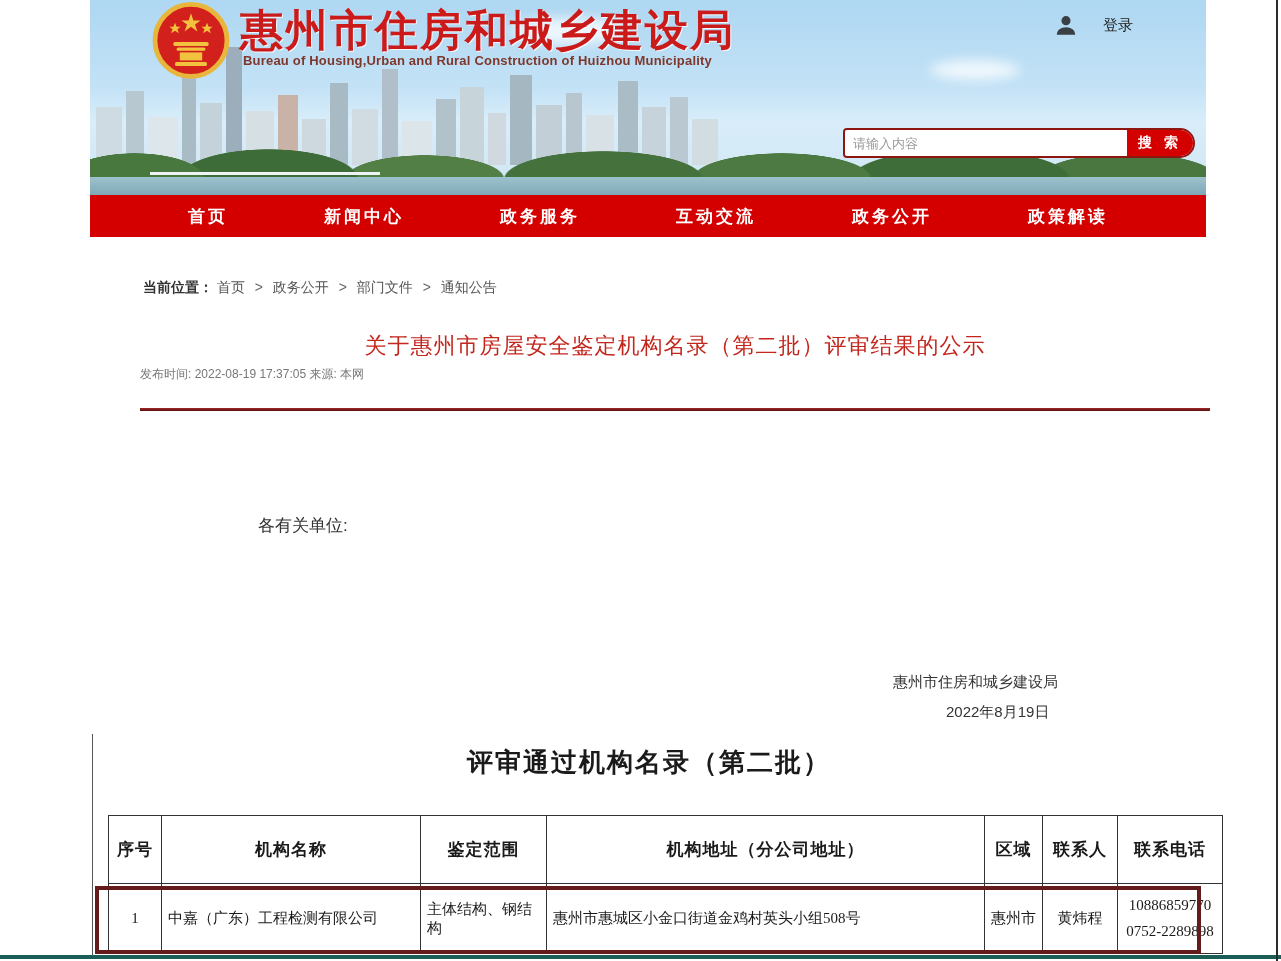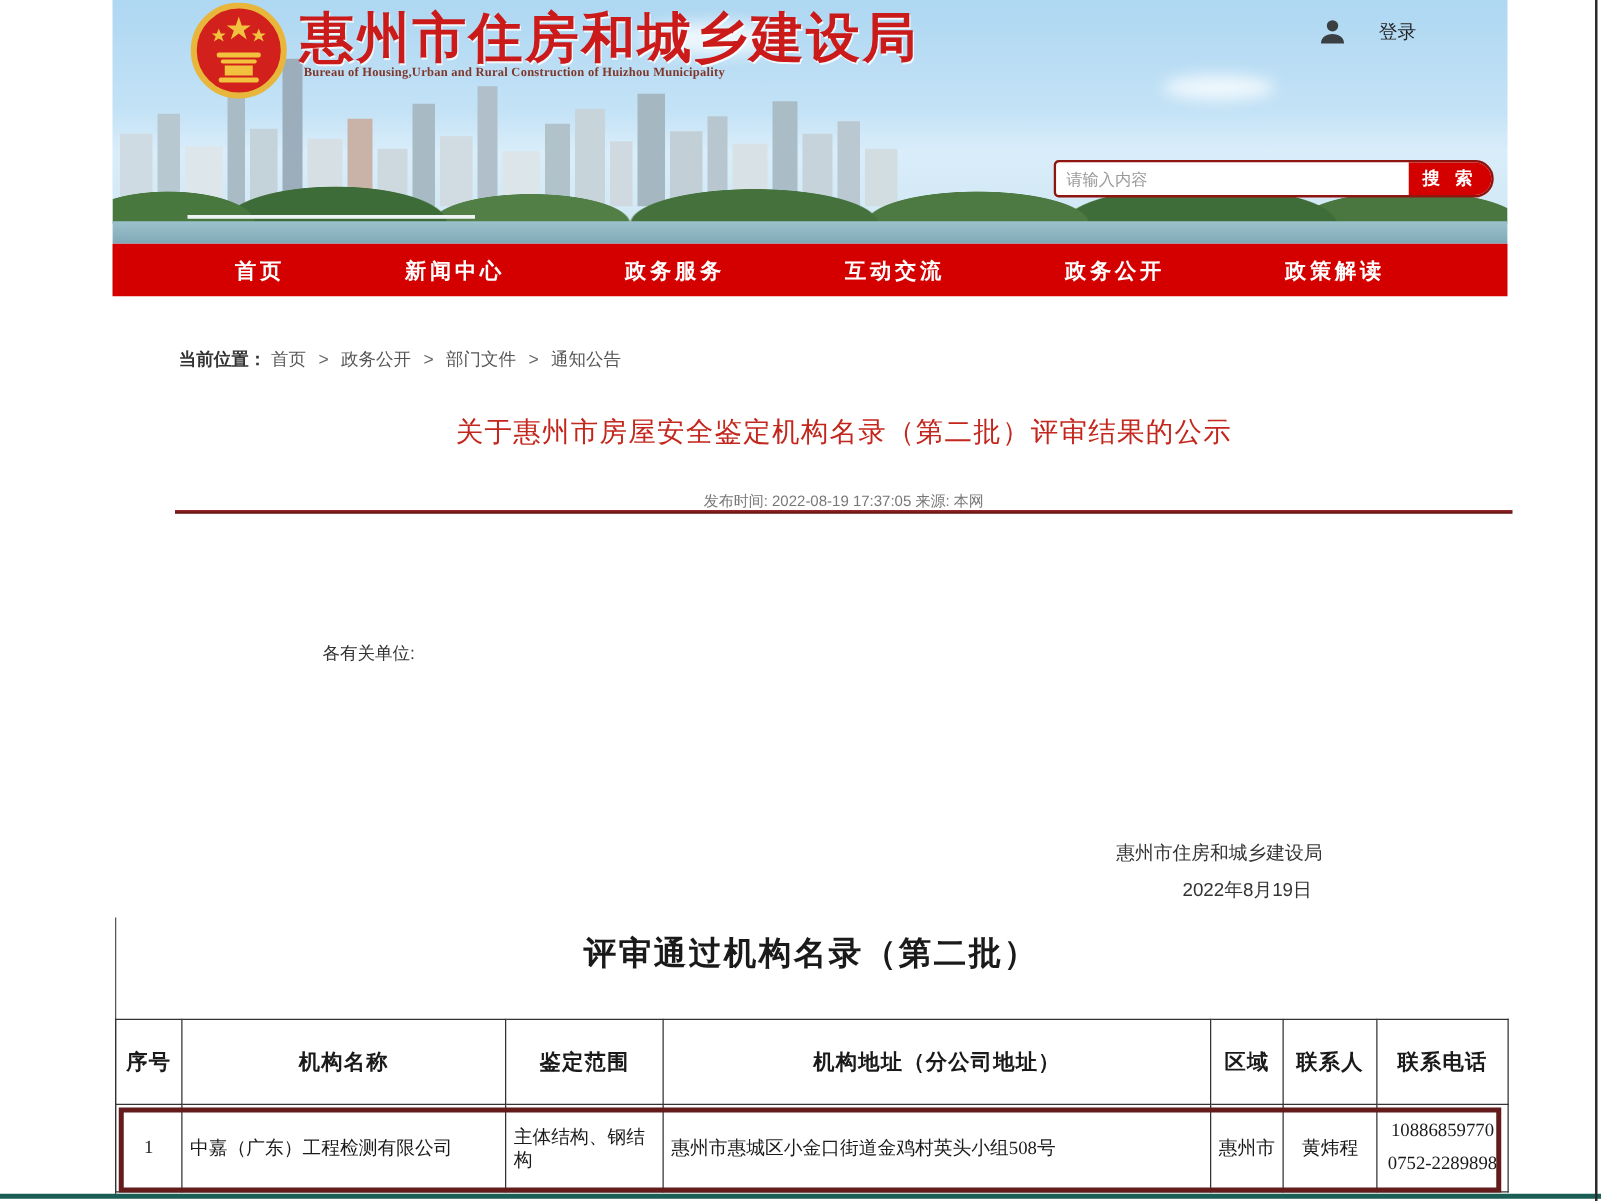--- a/index.html
+++ b/index.html
@@ -24,22 +24,22 @@
       radial-gradient(ellipse 90px 26px at 93% 100%, #4a7640 98%, transparent);}
   .water{position:absolute;left:0;right:0;bottom:0;height:18px;
          background:linear-gradient(#9cc2cd,#7fa8b6);}
   .bridge{position:absolute;left:60px;bottom:20px;width:230px;height:3px;background:#eef3f5;
           box-shadow:0 6px 0 -1px rgba(238,243,245,.5);}
 
   .emblem{position:absolute;left:58px;top:2px;width:86px;height:80px;}
   .site-title{position:absolute;left:150px;top:2px;font-size:43px;font-weight:bold;
               color:#cb1a1a;letter-spacing:2px;white-space:nowrap;
               text-shadow:1px 1px 0 rgba(255,255,255,.8);}
-  .site-subtitle{position:absolute;left:153px;top:53px;font-size:10px;font-weight:bold;
-                 color:#7e372b;white-space:nowrap;letter-spacing:.2px;font-family:Liberation Serif, serif;}
+  .site-subtitle{position:absolute;left:153px;top:53px;font-size:13px;font-weight:bold;
+                 color:#7e372b;white-space:nowrap;letter-spacing:.2px;}
 
   .login{position:absolute;left:963px;top:12px;display:flex;align-items:center;gap:24px;cursor:pointer;}
   .login-label{font-size:15px;color:#222;}
 
   .searchbar{position:absolute;left:753px;top:128px;width:348px;height:26px;display:flex;
              border:2px solid #8f1511;border-radius:4px 15px 15px 4px;background:#fff;}
   .searchbar input{flex:1;border:none;outline:none;padding:0 8px;font-size:13px;color:#333;
                    background:#fff;border-radius:3px 0 0 3px;font-family:"Liberation Sans",sans-serif;}
   .searchbar input::placeholder{color:#9a9a9a;}
   .search-btn{width:66px;border:none;background:#d40000;color:#fff;font-size:14px;font-weight:bold;
@@ -53,39 +53,39 @@
 
   
   .breadcrumb{position:absolute;left:143px;top:279px;font-size:14px;color:#555;}
   .breadcrumb .label{font-weight:bold;color:#333;}
   .breadcrumb a{color:#555;text-decoration:none;cursor:pointer;}
   .breadcrumb .sep{margin:0 6px;color:#666;}
 
   
   .article-title{position:absolute;left:140px;top:331px;width:1070px;text-align:center;
                  font-size:22px;font-weight:normal;color:#c3261c;letter-spacing:1px;}
-  .article-meta{position:absolute;left:140px;top:393px;width:1070px;text-align:center;
+  .article-meta{position:absolute;left:140px;top:366px;width:1070px;
                 font-size:12px;color:#777;}
   .red-rule{position:absolute;left:140px;top:408px;width:1070px;height:3px;
             background:linear-gradient(#9c2a2a,#5d0e0e);}
 
-  .salutation{position:absolute;left:258px;top:514px;font-size:14px;color:#333;}
+  .salutation{position:absolute;left:258px;top:514px;font-size:17px;color:#333;}
   .paragraph{position:absolute;left:258px;top:537px;width:814px;font-size:15.5px;color:#333;
              line-height:33px;text-indent:2em;text-align:justify;}
   .attachment{position:absolute;left:258px;top:619px;font-size:15.5px;color:#333;
               text-decoration:none;cursor:pointer;}
   .sig-org{position:absolute;left:893px;top:673px;font-size:15px;color:#333;}
   .sig-date{position:absolute;left:946px;top:703px;font-size:15px;color:#333;}
 
   
   .doc{font-family:"Liberation Serif","DejaVu Serif",serif;color:#1a1a1a;}
   .table-left-rule{position:absolute;left:92px;top:734px;width:1px;height:224px;background:#555;}
   .doc-title{position:absolute;left:92px;top:745px;width:1114px;text-align:center;
              font-size:26px;font-weight:bold;letter-spacing:2px;}
-  table.roster{position:absolute;left:92px;top:815px;width:1114px;border-collapse:collapse;
+  table.roster{position:absolute;left:108px;top:815px;width:1114px;border-collapse:collapse;
                table-layout:fixed;}
   table.roster th,table.roster td{border:1px solid #333;padding:0 6px;box-sizing:border-box;}
   table.roster th{height:68px;font-size:17px;font-weight:bold;text-align:center;letter-spacing:1px;}
   table.roster td{height:70px;font-size:15px;}
   td.c-center{text-align:center;}
   td.c-left{text-align:left;padding-left:10px;}
   .phone-cell{text-align:center;font-size:14px;line-height:1.7;}
   .row-highlight{position:absolute;left:95px;top:886px;width:1098px;height:60px;
                  border:4px solid #641b1b;pointer-events:none;}
 

